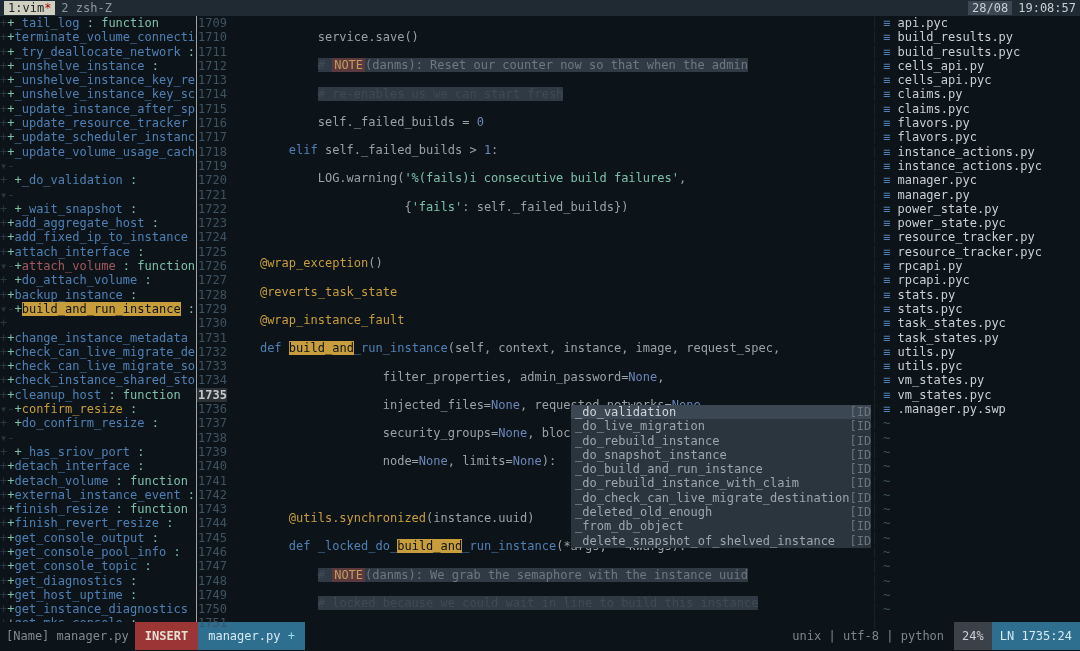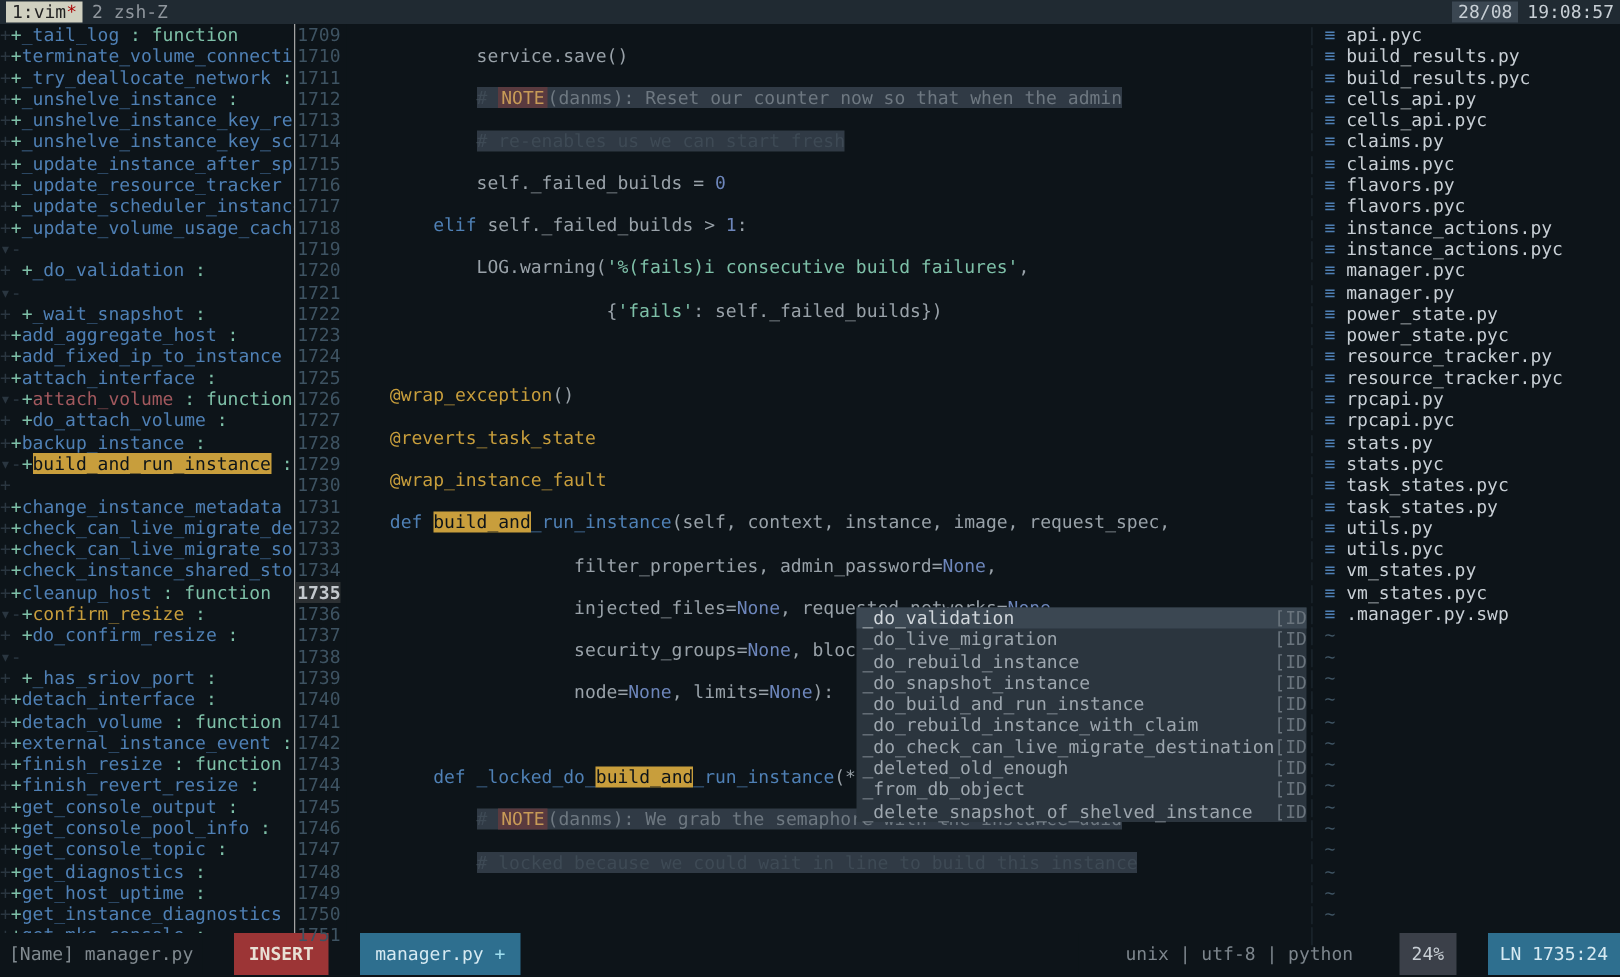--- a/index.html
+++ b/index.html
@@ -35,21 +35,21 @@
   .white{color:#c8cfd5;}
   .bold-orange{color:#c89e3c;font-weight:bold;}
   .cursorline-ln{background:#2c3033;color:#c4c9ce;font-weight:bold;}
   .ac-popup{position:absolute;left:340px;top:389px;background:#2b353e;color:#9da6ae;min-width:272px;}
   .ac-row{height:14.3px;display:flex;padding:0 4px;}
   .ac-row.sel{background:#3b4752;color:#d0d6db;}
   .ac-row .l{flex:1;}
   .ac-row .r{color:#6a747d;}
   .tilde{color:#3e5362;}
   .sep{color:#1c262e;}
-  .statusbar{height:28px;display:flex;gap:21px;}
+  .statusbar{height:28px;display:flex;}
   .sb-a{background:#0d1419;color:#818a90;padding:0 6px;display:flex;align-items:center;}
   .sb-ins{background:#9c3536;color:#e8e0d4;padding:0 10px;font-weight:bold;display:flex;align-items:center;}
   .sb-file{background:#2e6f8f;color:#d6eaf2;padding:0 10px;display:flex;align-items:center;}
   .sb-center{flex:1;background:#0d1419;}
   .sb-info{background:#0d1419;color:#7d868d;padding:0 10px;display:flex;align-items:center;}
   .sb-pct{background:#3b4049;color:#c8cfd5;padding:12px 8px;display:flex;align-items:center;}
   .sb-pos{background:#2e6f8f;color:#d6eaf2;padding:0 8px;display:flex;align-items:center;}
   .sb-tree{background:#1d2830;color:#6d777f;padding:0 8px;display:flex;align-items:center;flex:0 0 198px;}
   .ico{color:#4f80b5;}
   .tagprefix{color:#2a3640;}
@@ -177,20 +177,21 @@
 <div class="ln"> </div>
 <div class="ln">    <span class="gold">@wrap_exception</span>()</div>
 <div class="ln">    <span class="gold">@reverts_task_state</span></div>
 <div class="ln">    <span class="gold">@wrap_instance_fault</span></div>
 <div class="ln">    <span class="py">def</span> <span class="fn-hi">build_and</span><span class="fn">_run_instance</span>(self, context, instance, image, request_spec,</div>
 <div class="ln">                     filter_properties, admin_password=<span class="none">None</span>,</div>
 <div class="ln">                     injected_files=<span class="none">None</span>, requested_networks=<span class="none">None</span>,</div>
 <div class="ln">                     security_groups=<span class="none">None</span>, block_device_mapping=<span class="none">None</span>,</div>
 <div class="ln">                     node=<span class="none">None</span>, limits=<span class="none">None</span>):</div>
 <div class="ln"> </div>
+<div class="ln">        <span class="gold">@utils.synchronized</span>(instance.uuid)</div>
 <div class="ln">        <span class="py">def</span> <span class="fn">_locked_do_</span><span class="fn-hi">build_and</span><span class="fn">_run_instance</span>(*args, **kwargs):</div>
 <div class="ln">            <span class="cmtblock"><span class="cmt">#</span> <span class="notekey">NOTE</span>(danms): We grab the semaphore with the instance uuid</span></div>
 <div class="ln">            <span class="cmtblock"><span class="cmt"># locked because we could wait in line to build this instance</span></span></div>
 
 
 
 
 
 
 

